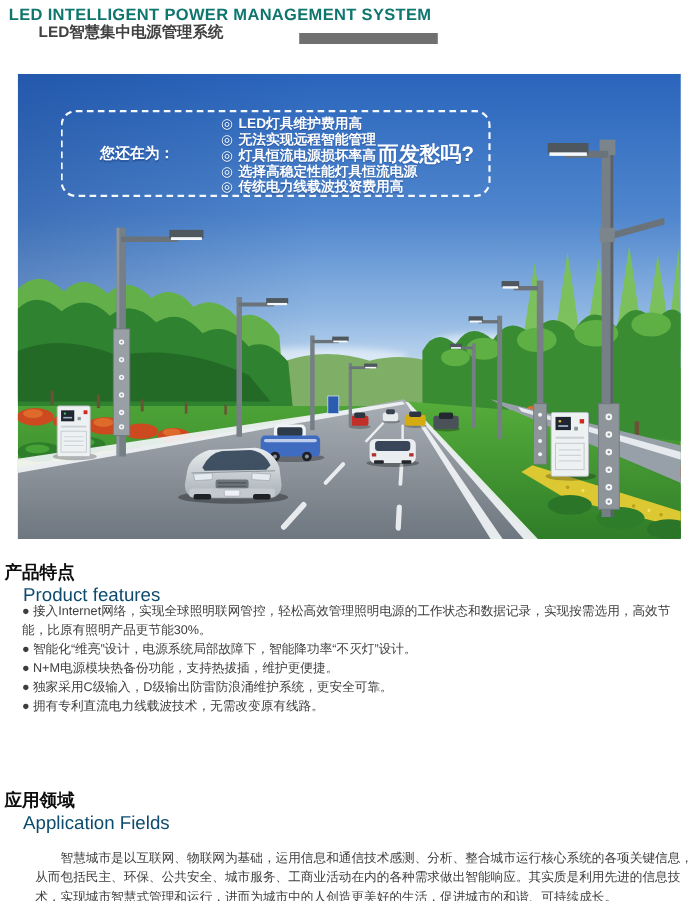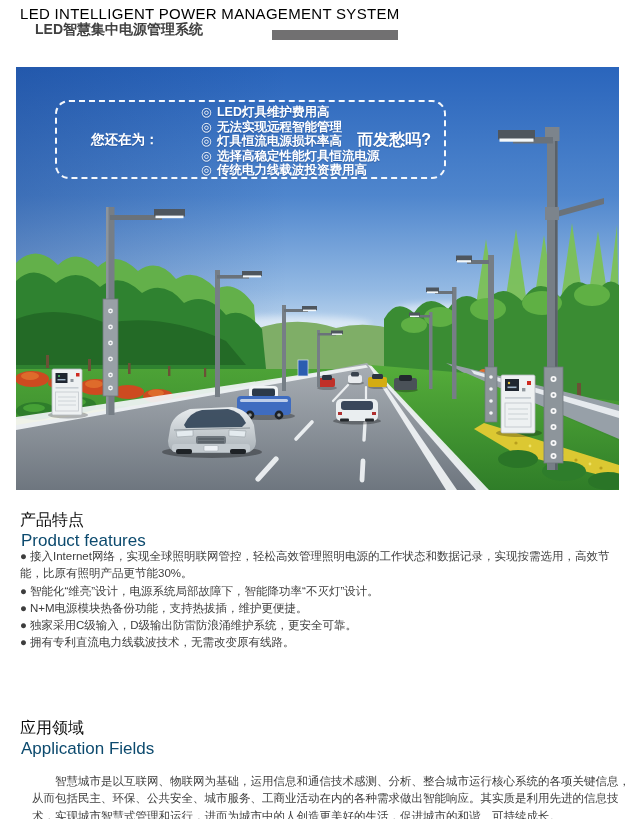--- a/index.html
+++ b/index.html
@@ -1,41 +1,41 @@
 <!DOCTYPE html>
 <html><head>
 <meta charset="utf-8">
 <style>
   html,body{margin:0;padding:0;background:#ffffff;}
   .page{position:relative;width:632px;height:819px;background:#ffffff;overflow:hidden;
         font-family:"Liberation Sans","DejaVu Sans",sans-serif;}
 
   
-  .title-en{position:absolute;left:20px;top:5px;font-size:15px;font-weight:normal;
-            color:#000000;letter-spacing:.3px;white-space:nowrap;}
+  .title-en{position:absolute;left:8px;top:5px;font-size:15px;font-weight:bold;
+            color:#0f766e;letter-spacing:.3px;white-space:nowrap;}
   .title-cn{position:absolute;left:35px;top:21px;font-size:14px;font-weight:bold;
             color:#404040;white-space:nowrap;}
   .title-bar{position:absolute;left:272px;top:30px;width:126px;height:10px;background:#717071;}
 
   
   .hero{position:absolute;left:16px;top:67px;width:603px;height:423px;overflow:hidden;}
   .hero svg{position:absolute;left:0;top:0;}
   .qbox{position:absolute;left:39px;top:33px;width:391px;height:79px;box-sizing:border-box;
         border:2px dashed rgba(255,255,255,.95);border-radius:14px;}
   .hero-text{color:#ffffff;font-weight:bold;font-family:Liberation Sans, sans-serif;
              text-shadow:0 1px 1px rgba(20,50,110,.4);}
   .qprefix{position:absolute;left:34px;top:50%;transform:translateY(-50%);font-size:13.5px;white-space:nowrap;}
-  .qsuffix{position:absolute;right:13px;top:50%;transform:translateY(-50%);font-size:16px;white-space:nowrap;}
+  .qsuffix{position:absolute;right:13px;top:50%;transform:translateY(-50%);font-size:19px;white-space:nowrap;}
   .qlist{position:absolute;left:144px;top:3px;}
   .qitem{font-size:12.5px;line-height:14.6px;white-space:nowrap;}
   .qmark{margin-right:5px;font-weight:normal;}
   .slogan{position:absolute;left:140px;top:119px;font-size:13.5px;line-height:18px;white-space:nowrap;}
 
   
-  .sec-cn{position:absolute;left:20px;font-size:16px;font-weight:normal;color:#0d0d0d;white-space:nowrap;}
+  .sec-cn{position:absolute;left:4px;font-size:16px;font-weight:bold;color:#0d0d0d;white-space:nowrap;}
   .sec-en{position:absolute;left:21px;font-size:17px;color:#0c4a6e;white-space:nowrap;}
   .features{position:absolute;left:20px;top:548px;width:601px;font-size:11.5px;
             line-height:17.3px;color:#3d3d3d;}
   .features p{margin:0;}
   .fdot{margin-right:3px;}
   .app-para{position:absolute;left:20px;top:761px;width:601px;font-size:11.5px;
             line-height:17.4px;color:#3d3d3d;text-indent:2em;margin:12px;}
 </style>
 </head>
 <body>

